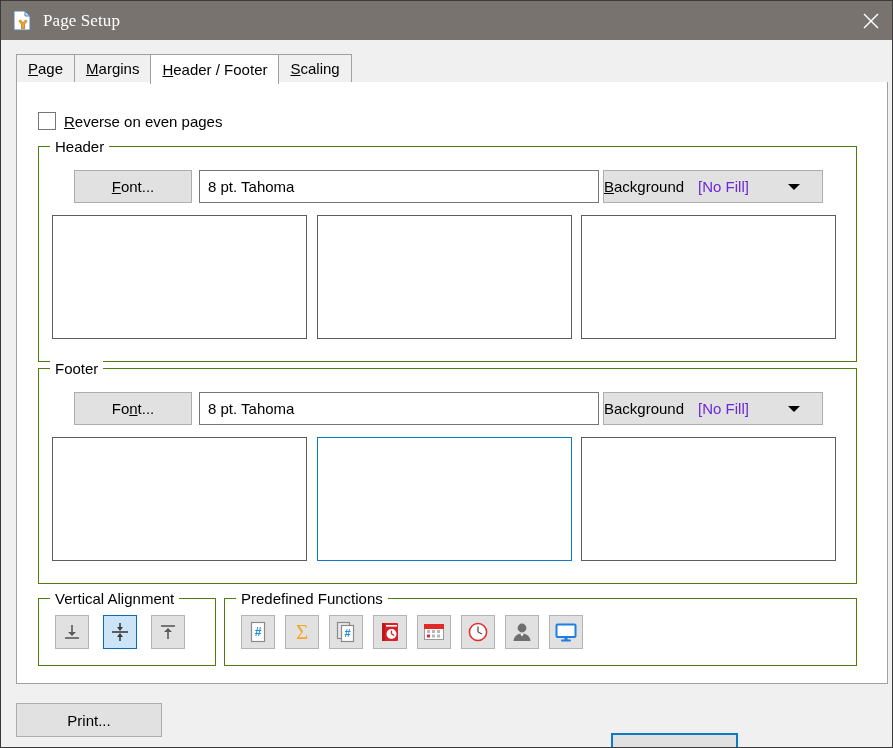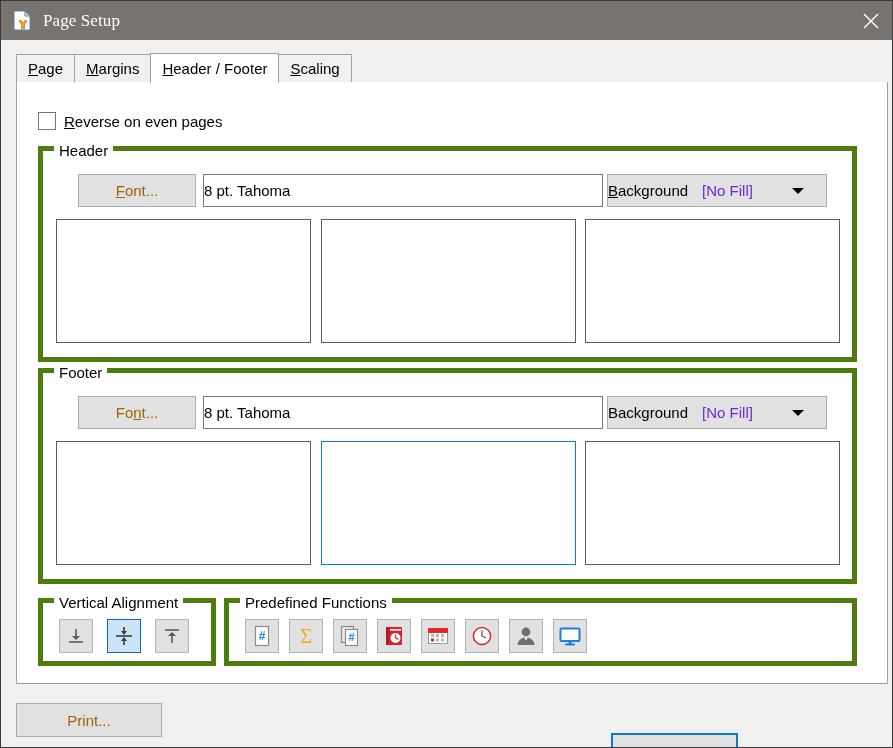--- a/index.html
+++ b/index.html
@@ -69,21 +69,20 @@
 
   
   .tabstrip {
     position: absolute;
     left: 15px;
     top: 14px;
     width: 861px;
     height: 29px;
     border-bottom: 1px solid #a0a0a0;
     display: flex;
-    align-items: flex-end;
     box-sizing: border-box;
   }
   .tab {
     height: 28px;
     background: #f0f0f0;
     border: 1px solid #a0a0a0;
     border-bottom: none;
     margin-right: -1px;
     padding: 0 11px;
     display: flex;
@@ -130,21 +129,21 @@
     box-sizing: border-box;
   }
   .chk-label {
     margin-left: 8px;
     font-size: 15px;
   }
 
   
   .group {
     position: absolute;
-    border: 5px solid #4d7c0f;
+    border: 1px solid #4d7c0f;
     box-sizing: border-box;
   }
   .group > .grp-title {
     position: absolute;
     top: -9px;
     left: 11px;
     background: #ffffff;
     padding: 0 5px;
     font-size: 15px;
     color: #000;
@@ -154,21 +153,21 @@
   #group-footer { left: 21px; top: 286px; width: 819px; height: 216px; }
   #group-valign { left: 21px; top: 516px; width: 178px; height: 68px; }
   #group-funcs  { left: 207px; top: 516px; width: 633px; height: 68px; }
 
   
   .btn {
     background: #e1e1e1;
     border: 1px solid #adadad;
     box-sizing: border-box;
     font-size: 15px;
-    color: #a16207;
+    color: #000000;
     display: flex;
     align-items: center;
     justify-content: center;
     cursor: default;
     text-align: center;
   }
   .btn u { text-decoration: underline; }
 
   .font-btn {
     position: absolute;
@@ -181,21 +180,21 @@
     position: absolute;
     left: 160px;
     top: 23px;
     width: 400px;
     height: 33px;
     background: #ffffff;
     border: 1px solid #767676;
     box-sizing: border-box;
     display: flex;
     align-items: center;
-    padding-left: 0;
+    padding-left: 8px;
     font-size: 15px;
   }
   .bg-btn {
     position: absolute;
     left: 564px;
     top: 23px;
     width: 220px;
     height: 33px;
     background: #e1e1e1;
     border: 1px solid #adadad;

